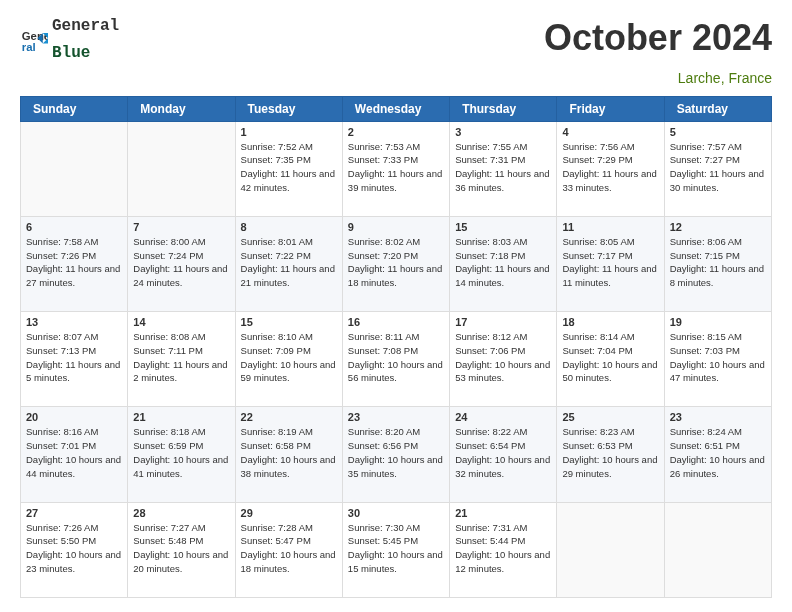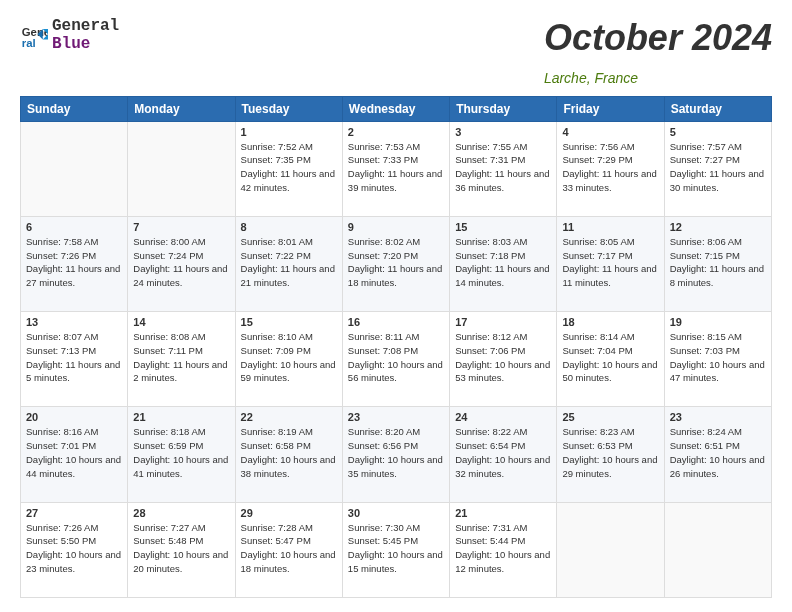--- a/index.html
+++ b/index.html
@@ -26,22 +26,21 @@
     .logo {
       display: flex;
       align-items: center;
       gap: 4px;
     }
     .logo-icon {
       width: 28px;
       height: 28px;
     }
     .title-block {
-      text-align: left;
-      font-style: italic;
+      text-align: right;
     }
     .month-title {
       font-size: 36px;
       font-weight: bold;
       color: #333;
       line-height: 1.1;
     }
     .location {
       font-size: 14px;
       color: #4d7c0f;
@@ -52,21 +51,21 @@
       border: 1px solid #ccc;
       border-collapse: collapse;
       width: 100%;
       table-layout: fixed;
     }
     .calendar th {
       background: #2b6cb0;
       color: #fff;
       font-size: 12px;
       font-weight: bold;
-      padding: 5px 6px;
+      padding: 5px 12px;
       text-align: left;
       border: 1px solid #2460a0;
     }
     .calendar td {
       vertical-align: top;
       padding: 4px 5px;
       border: 1px solid #ddd;
       font-size: 9.5px;
       color: #333;
       height: 82px;
@@ -104,21 +103,21 @@
   <div class="header">
     <div class="logo">
       <svg class="logo-icon" viewBox="0 0 32 32">
         <text x="2" y="16" font-size="13" font-weight="bold" fill="#333">Gene</text>
         <text x="2" y="28" font-size="13" font-weight="bold" fill="#1a6faf">ral</text>
         <polygon points="26,8 32,14 26,20 32,20 32,8" fill="#1a8fd1"></polygon>
         <polygon points="26,8 20,14 26,20" fill="#1a6faf"></polygon>
       </svg>
       <div style="line-height:1.1;font-family:Liberation Mono, monospace;">
         <div style="font-size:16px;font-weight:bold;color:#333;">General</div>
-        <div style="font-size:16px;font-weight:bold;color:#701a75;">Blue</div>
+        <div style="font-size:16px;font-weight:bold;color:#14532d;margin-top:9px;">Blue</div>
       </div>
     </div>
     <div class="title-block">
       <div class="month-title">October 2024</div>
       <div class="location">Larche, France</div>
     </div>
   </div>
 
   <table class="calendar">
     <thead>

